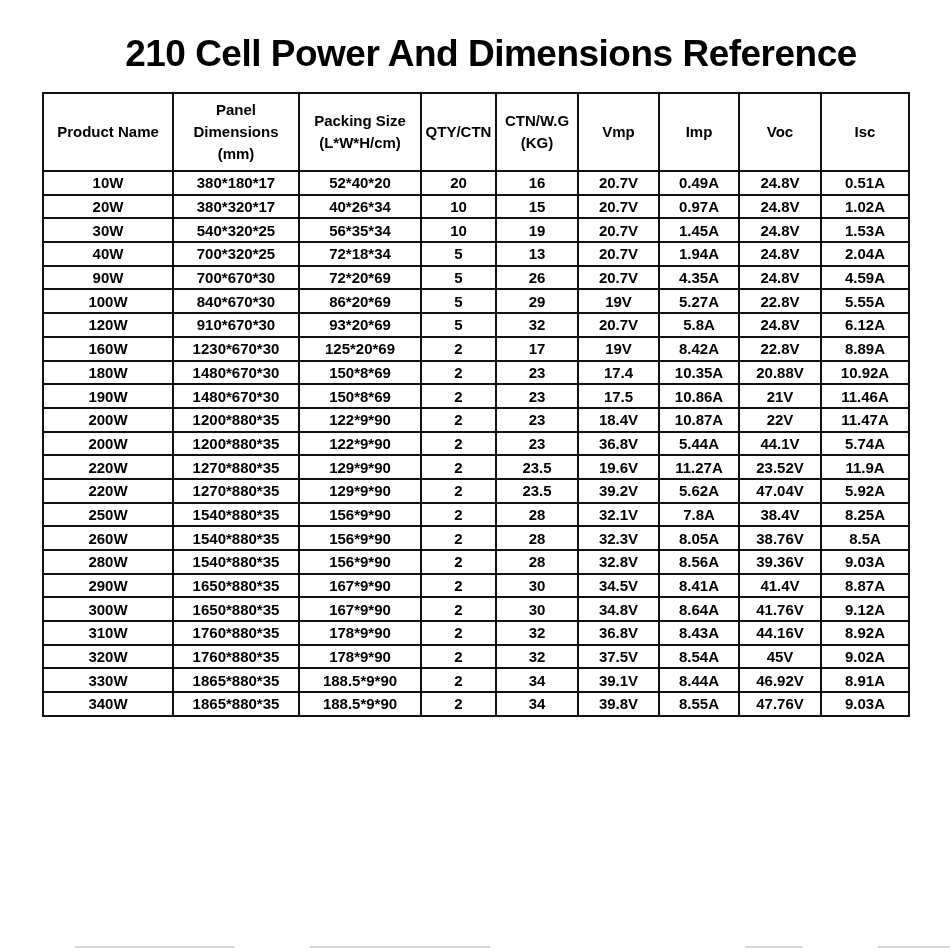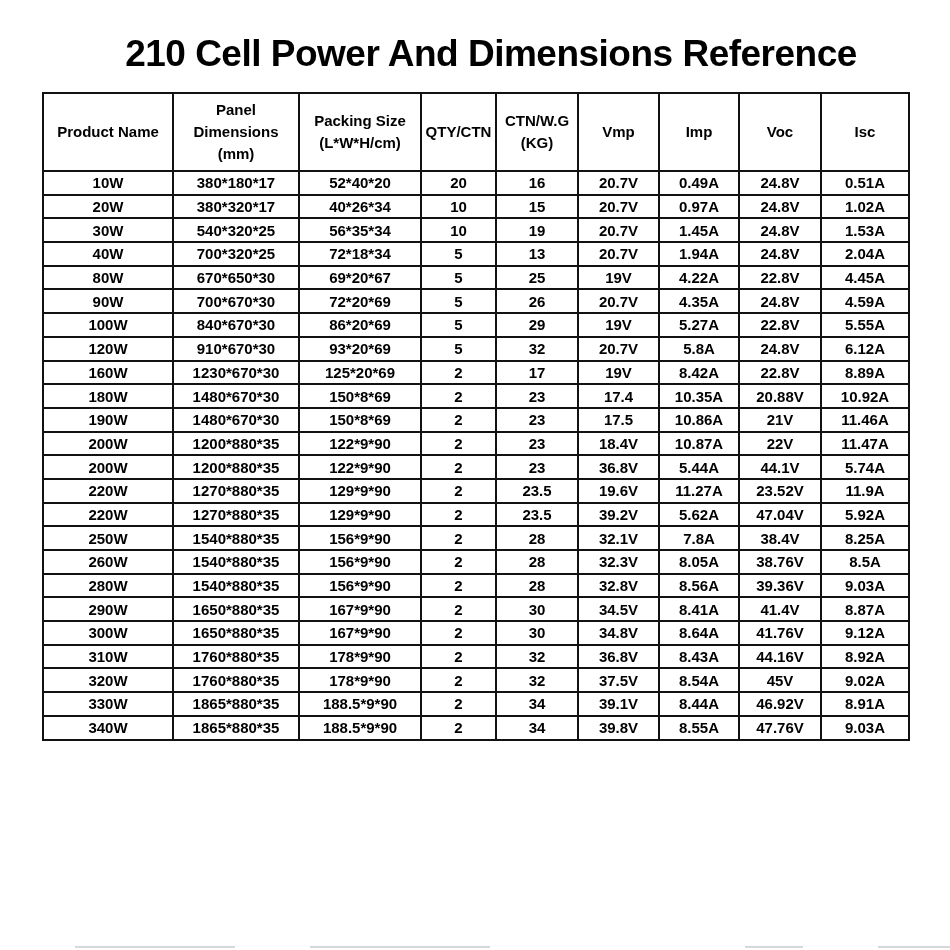--- a/index.html
+++ b/index.html
@@ -133,31 +133,20 @@
         <td>700*320*25</td>
         <td>72*18*34</td>
         <td>5</td>
         <td>13</td>
         <td>20.7V</td>
         <td>1.94A</td>
         <td>24.8V</td>
         <td>2.04A</td>
       </tr>
       <tr>
-        <td>80W</td>
-        <td>670*650*30</td>
-        <td>69*20*67</td>
-        <td>5</td>
-        <td>25</td>
-        <td>19V</td>
-        <td>4.22A</td>
-        <td>22.8V</td>
-        <td>4.45A</td>
-      </tr>
-      <tr>
         <td>90W</td>
         <td>700*670*30</td>
         <td>72*20*69</td>
         <td>5</td>
         <td>26</td>
         <td>20.7V</td>
         <td>4.35A</td>
         <td>24.8V</td>
         <td>4.59A</td>
       </tr>

